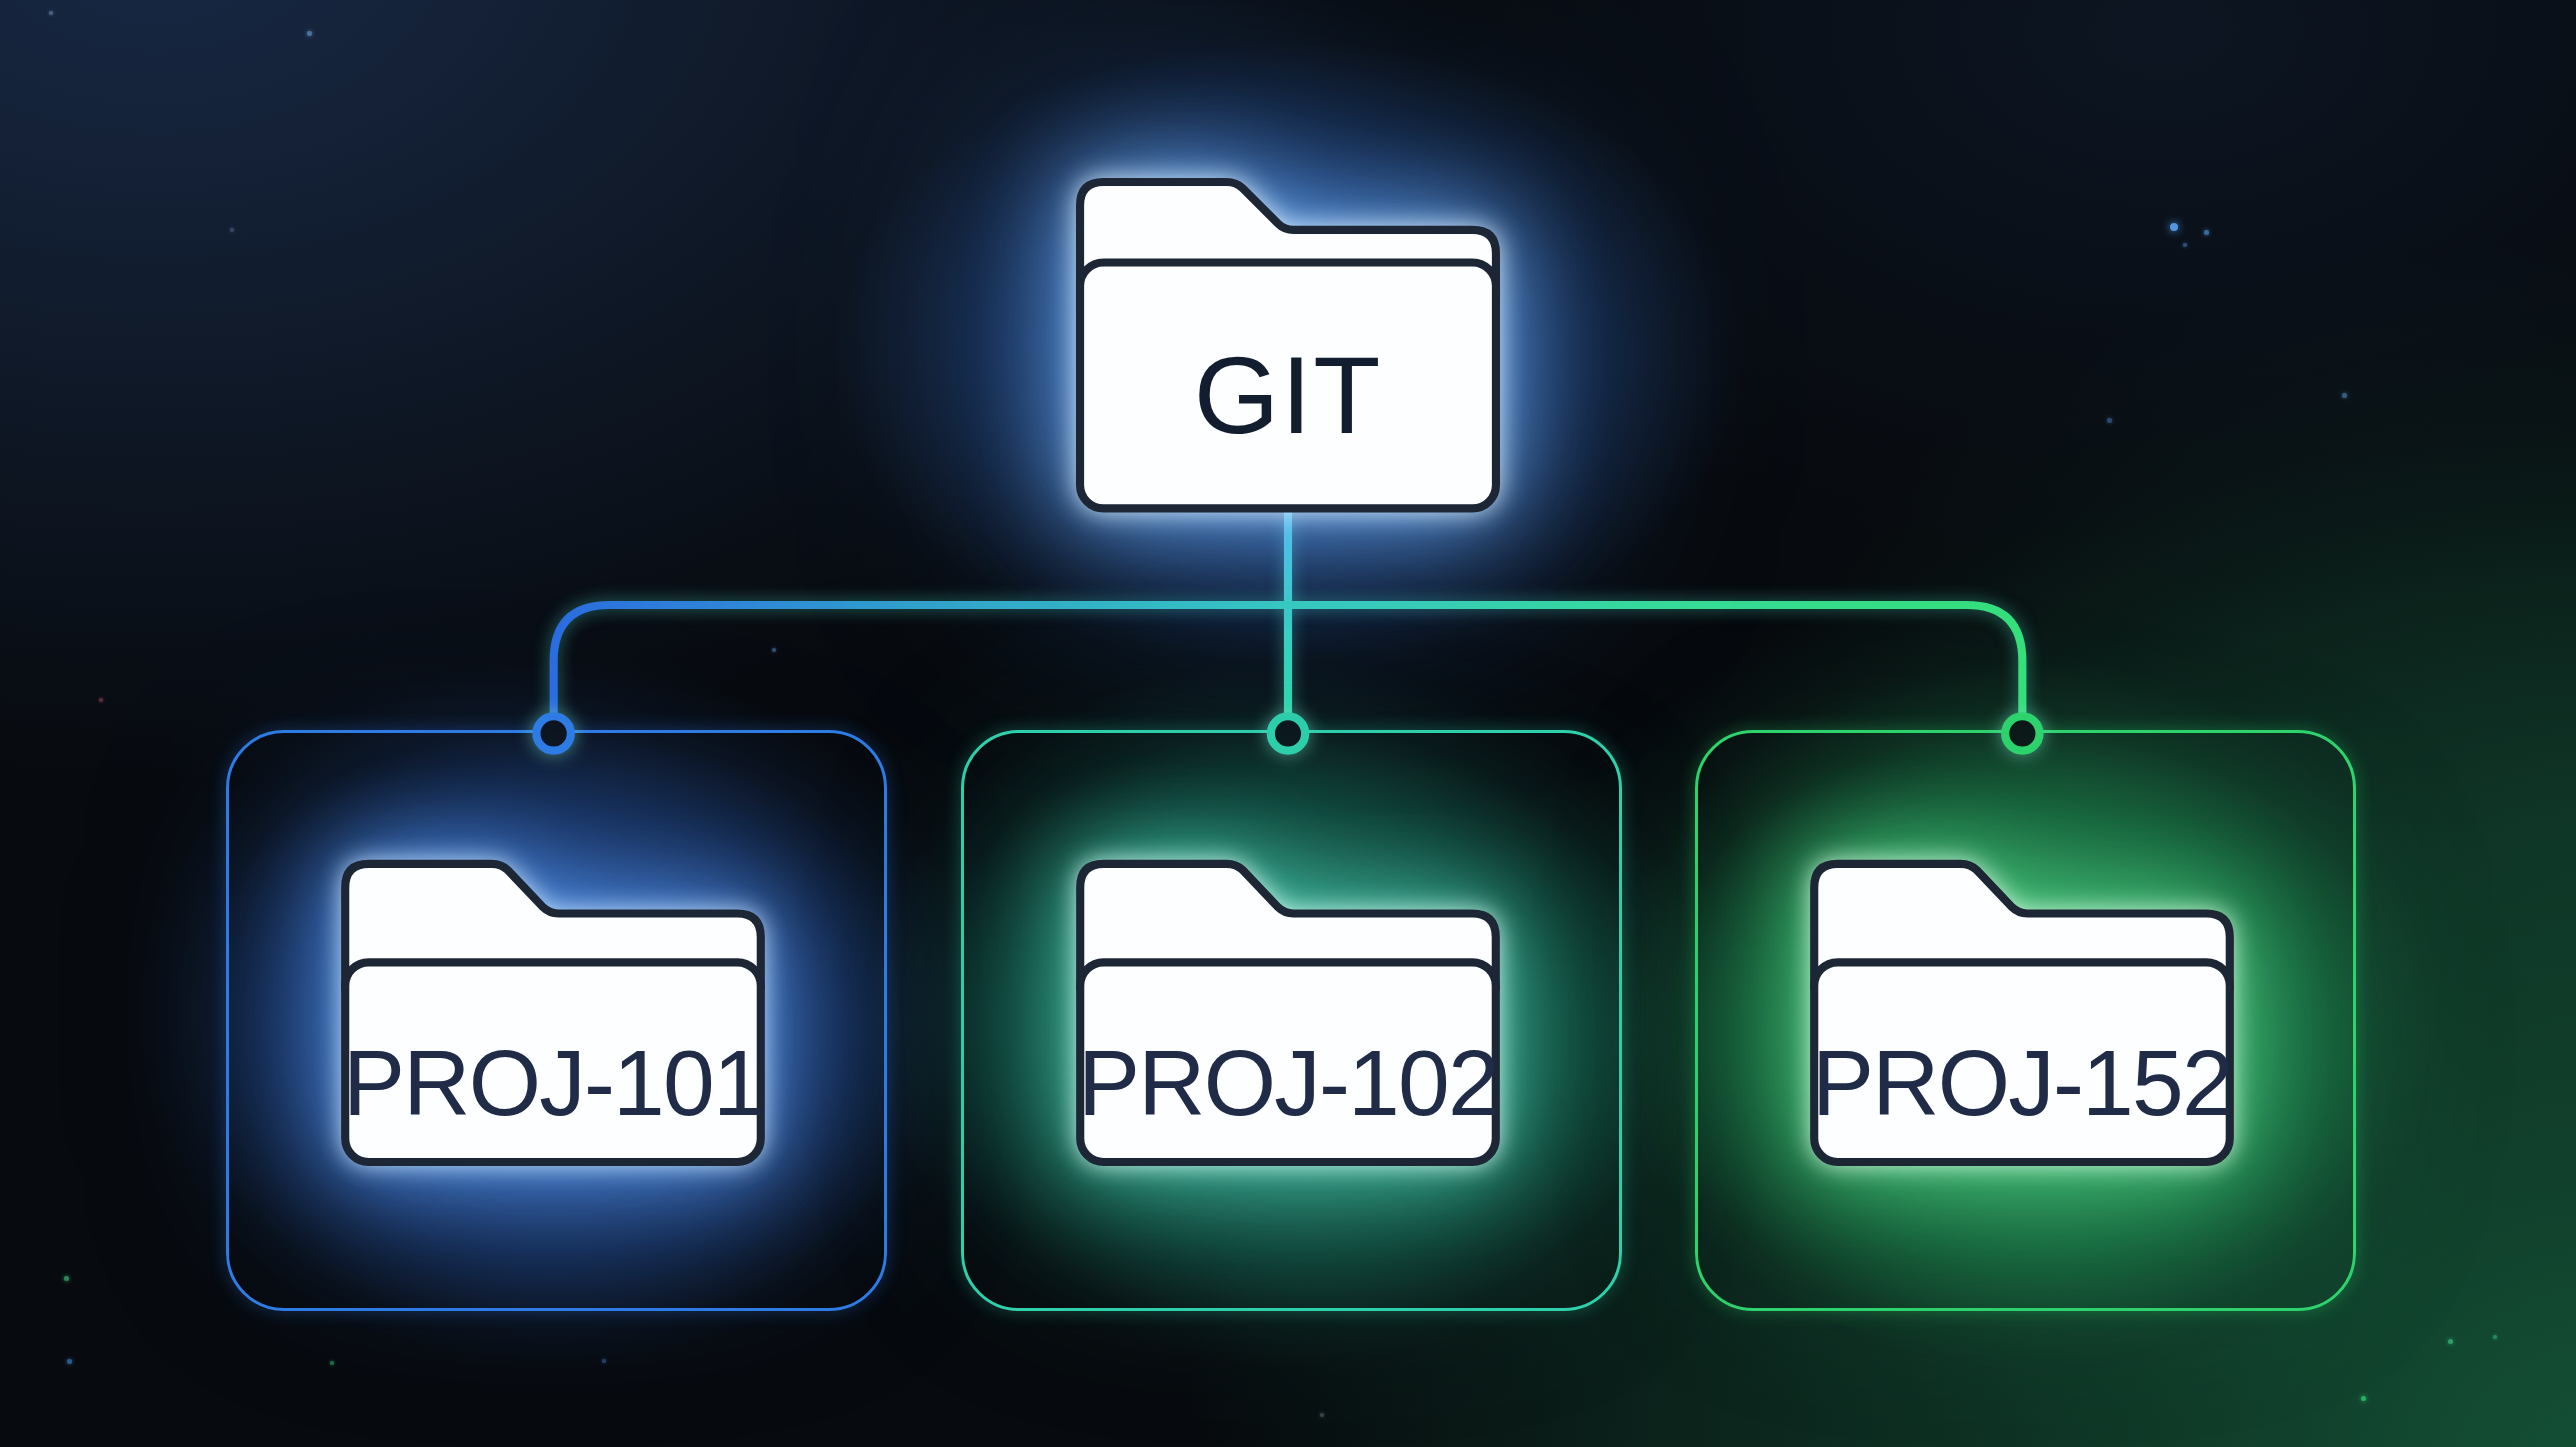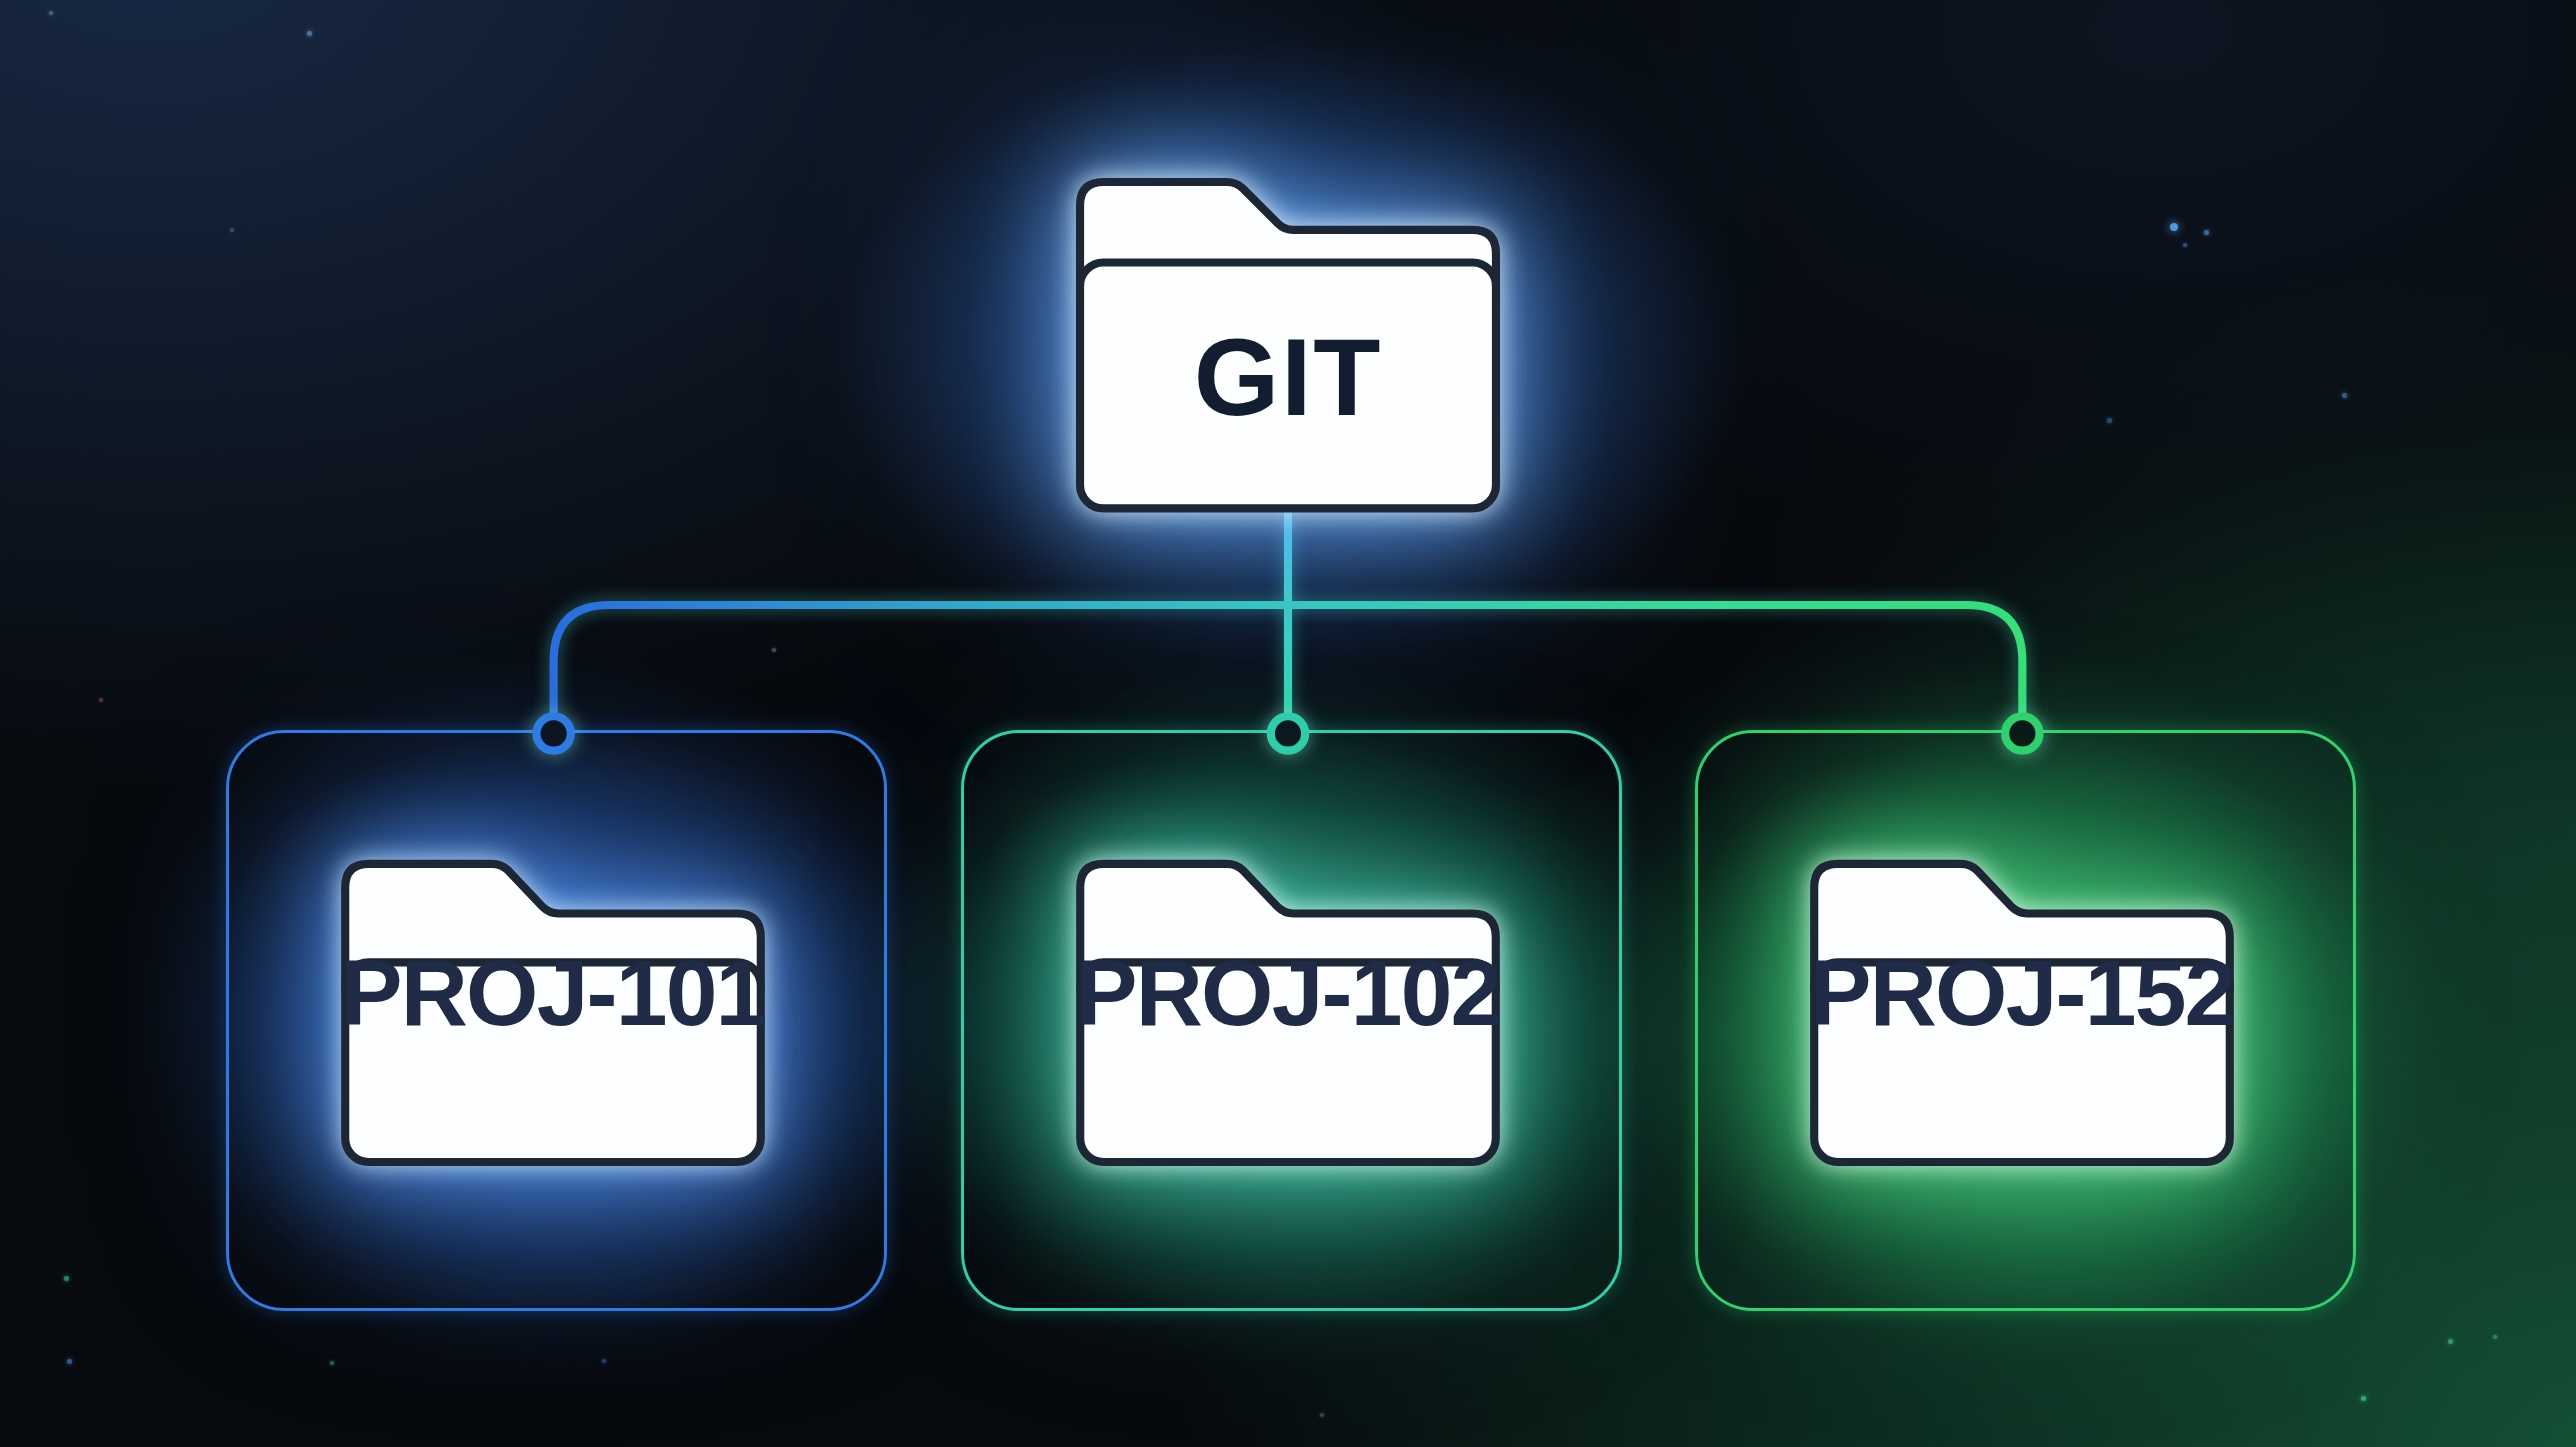--- a/index.html
+++ b/index.html
@@ -47,24 +47,24 @@
     filter:drop-shadow(0 0 12.7px rgba(215,238,255,.95)) drop-shadow(0 0 47px rgba(120,185,255,.85)) drop-shadow(0 0 113px rgba(55,130,245,.60))}
   #folder-1{left:336px;top:853px;
     filter:drop-shadow(0 0 11.8px rgba(200,228,255,.92)) drop-shadow(0 0 43px rgba(95,165,255,.80)) drop-shadow(0 0 104px rgba(45,115,235,.55))}
   #folder-2{left:1071px;top:853px;
     filter:drop-shadow(0 0 11.8px rgba(210,248,240,.92)) drop-shadow(0 0 43px rgba(75,215,185,.78)) drop-shadow(0 0 104px rgba(30,175,140,.55))}
   #folder-3{left:1805px;top:853px;
     filter:drop-shadow(0 0 11.8px rgba(212,248,225,.92)) drop-shadow(0 0 43px rgba(85,222,140,.78)) drop-shadow(0 0 104px rgba(35,185,95,.58))}
 
   .label{position:absolute;z-index:5;display:flex;align-items:center;justify-content:center;
     pointer-events:none;white-space:nowrap}
-  #label-root{left:1071px;top:252px;width:434px;height:249px;
-    font-size:110px;font-weight:bold;letter-spacing:1.8px;color:var(--rootlbl,#131d30)}
-  .branch-label{width:434px;top:906px;height:209px;padding-bottom:34px;box-sizing:border-box;
-    font-size:93px;font-weight:bold;letter-spacing:-1.8px;color:var(--brlbl,#202b48)}
+  #label-root{left:1071px;top:270px;width:434px;height:249px;
+    font-size:110px;font-weight:normal;letter-spacing:1.8px;color:var(--rootlbl,#131d30)}
+  .branch-label{width:434px;top:996px;height:209px;padding-bottom:34px;box-sizing:border-box;
+    font-size:93px;font-weight:normal;letter-spacing:-1.8px;color:var(--brlbl,#202b48)}
   #label-1{left:336px}
   #label-2{left:1071px}
   #label-3{left:1805px}
 </style>
 </head>
 <body>
 
 <div class="ambient" id="amb-root"></div>
 <div class="ambient" id="amb-1"></div>
 <div class="ambient" id="amb-2"></div>

